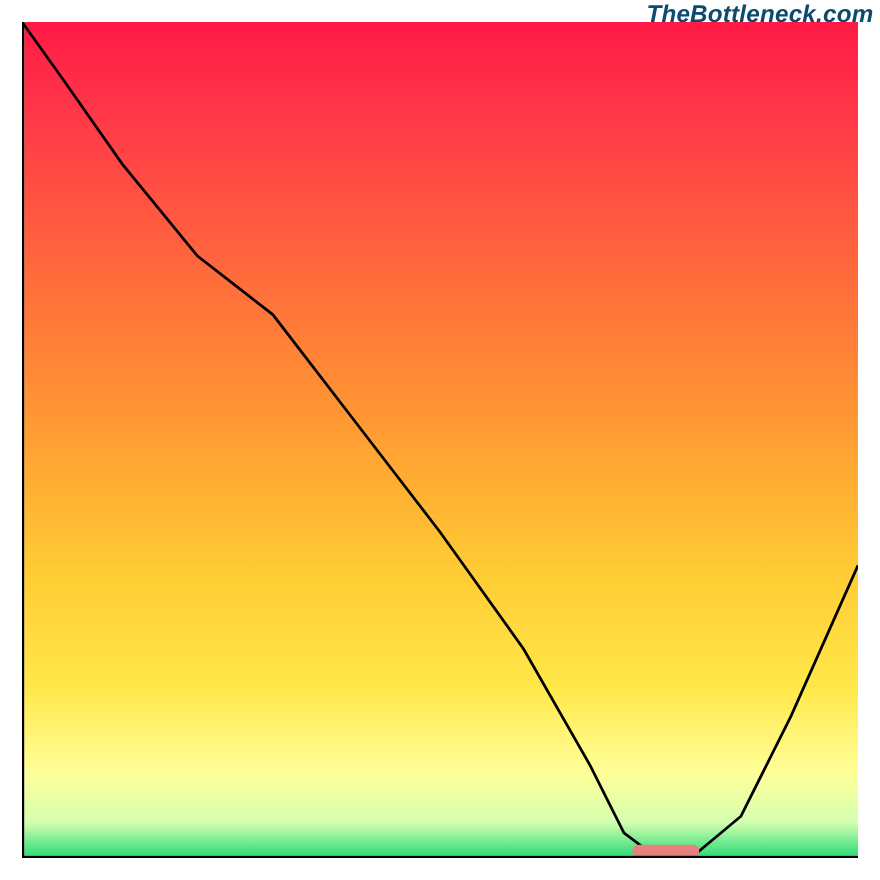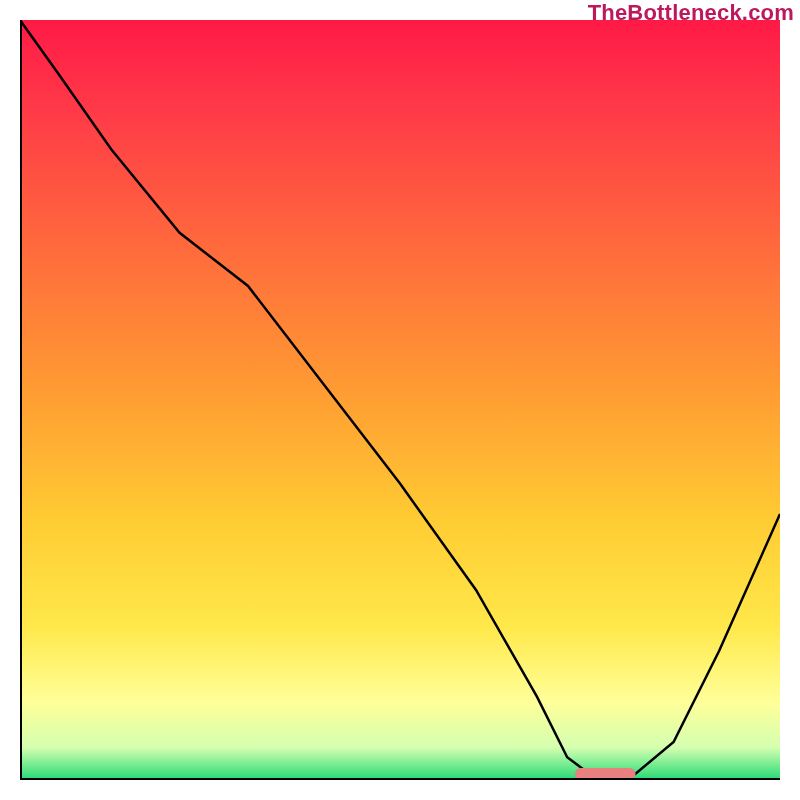--- a/index.html
+++ b/index.html
@@ -40,22 +40,23 @@
     width: 760px;
     height: 2px;
   }
   .watermark {
     position: absolute;
     top: 0px;
     right: 6px;
     font-family: Arial, Helvetica, sans-serif;
     font-size: 22px;
     font-weight: 600;
-    color: #be185d;
+    color: #0c4a6e;
     letter-spacing: 0.2px;
+    font-style: italic;
   }
   svg.bg, svg.curve, svg.marker {
     position: absolute;
     left: 0;
     top: 0;
     width: 760px;
     height: 760px;
   }
 </style>
 </head>

